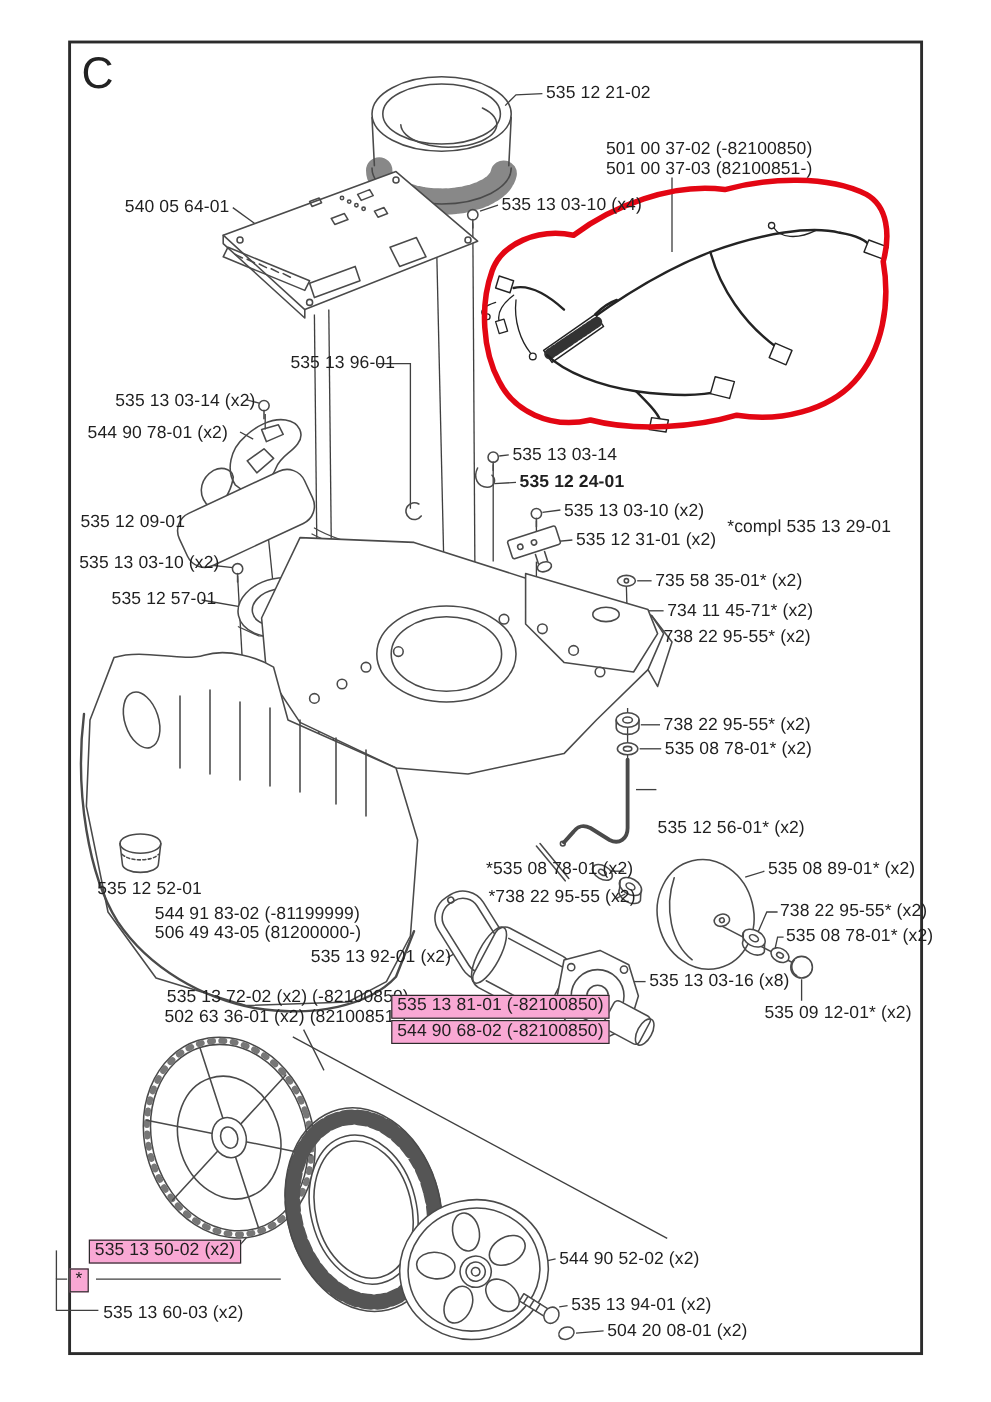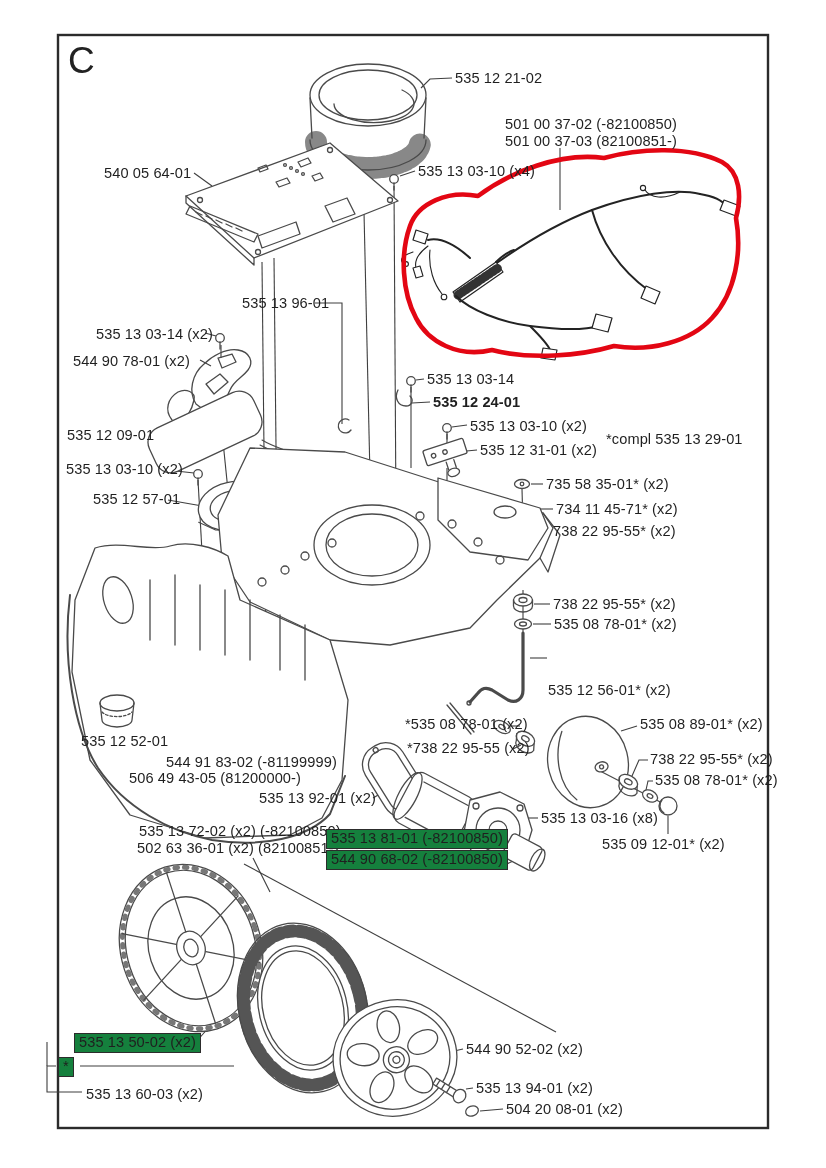--- a/index.html
+++ b/index.html
@@ -1,21 +1,21 @@
 <!DOCTYPE html>
 <html><head>
 <meta charset="utf-8">
 <style>
   html,body{margin:0;padding:0;background:#ffffff;}
   body{width:826px;height:1168px;position:relative;font-family:"Liberation Sans","DejaVu Sans",sans-serif;}
   #stage{position:absolute;left:0;top:0;width:826px;height:1168px;}
   #art{position:absolute;left:0;top:0;}
   #label-layer{position:absolute;left:0;top:0;width:826px;height:1004px;pointer-events:none;}
   .part-label{position:absolute;white-space:nowrap;font-size:14.6px;color:#1f1f1f;letter-spacing:0.1px;line-height:17px;}
-  .part-label.boxed{border:1.4px solid #2c2c2c;padding:0 4px 1px 4px;background:#15803d;}
+  .part-label.boxed{border:1.4px solid #2c2c2c;padding:0 4px 1px 4px;background:#f9a8d4;}
   #diagram-letter{position:absolute;left:68px;top:40px;font-size:37px;color:#222;}
 </style>
 </head>
 <body>
 
 <div id="stage">
 
 <svg id="art" width="826" height="1168" viewBox="0 0 826 1168">
 
   <rect x="58" y="35" width="710" height="1093" fill="none" stroke="#2b2b2b" stroke-width="2.4"></rect>
@@ -381,23 +381,23 @@
       <div class="part-label" style="left: 556px; top: 501px;">734 11 45-71* (x2)</div>
       <div class="part-label" style="left: 553px; top: 523px;">738 22 95-55* (x2)</div>
       <div class="part-label" style="left: 553px; top: 596px;">738 22 95-55* (x2)</div>
       <div class="part-label" style="left: 554px; top: 616px;">535 08 78-01* (x2)</div>
       <div class="part-label" style="left: 548px; top: 650px; margin-top: 32px;">535 12 56-01* (x2)</div>
       <div class="part-label" style="left: 405px; top: 716px;">*535 08 78-01 (x2)</div>
       <div class="part-label" style="left: 407px; top: 740px;">*738 22 95-55 (x2)</div>
       <div class="part-label" style="left: 640px; top: 716px;">535 08 89-01* (x2)</div>
       <div class="part-label" style="left: 650px; top: 751px;">738 22 95-55* (x2)</div>
       <div class="part-label" style="left: 655px; top: 772px;">535 08 78-01* (x2)</div>
-      <div class="part-label" style="left: 602px; top: 836px;">535 09 12-01* (x2)</div>
+      <div class="part-label" style="left: 637px; top: 836px;">535 09 12-01* (x2)</div>
       <div class="part-label" style="left: 81px; top: 733px;">535 12 52-01</div>
-      <div class="part-label" style="left: 129px; top: 754px; margin-left: 37px;">544 91 83-02 (-81199999)</div>
+      <div class="part-label" style="left: 129px; top: 754px;">544 91 83-02 (-81199999)</div>
       <div class="part-label" style="left: 129px; top: 770px;">506 49 43-05 (81200000-)</div>
       <div class="part-label" style="left: 259px; top: 790px;">535 13 92-01 (x2)</div>
       <div class="part-label" style="left: 139px; top: 823px;">535 13 72-02 (x2) (-82100850)</div>
       <div class="part-label" style="left: 137px; top: 840px;">502 63 36-01 (x2) (82100851-)</div>
       <div class="part-label boxed" style="left: 326px; top: 829px;">535 13 81-01 (-82100850)</div>
       <div class="part-label boxed" style="left: 326px; top: 850px; text-align: center;">544 90 68-02 (-82100850)</div>
       <div class="part-label" style="left: 541px; top: 810px;">535 13 03-16 (x8)</div>
       <div class="part-label boxed" style="left: 74px; top: 1033px;">535 13 50-02 (x2)</div>
       <div class="part-label boxed" style="left: 58px; top: 1057px;">*</div>
       <div class="part-label" style="left: 86px; top: 1086px;">535 13 60-03 (x2)</div>

